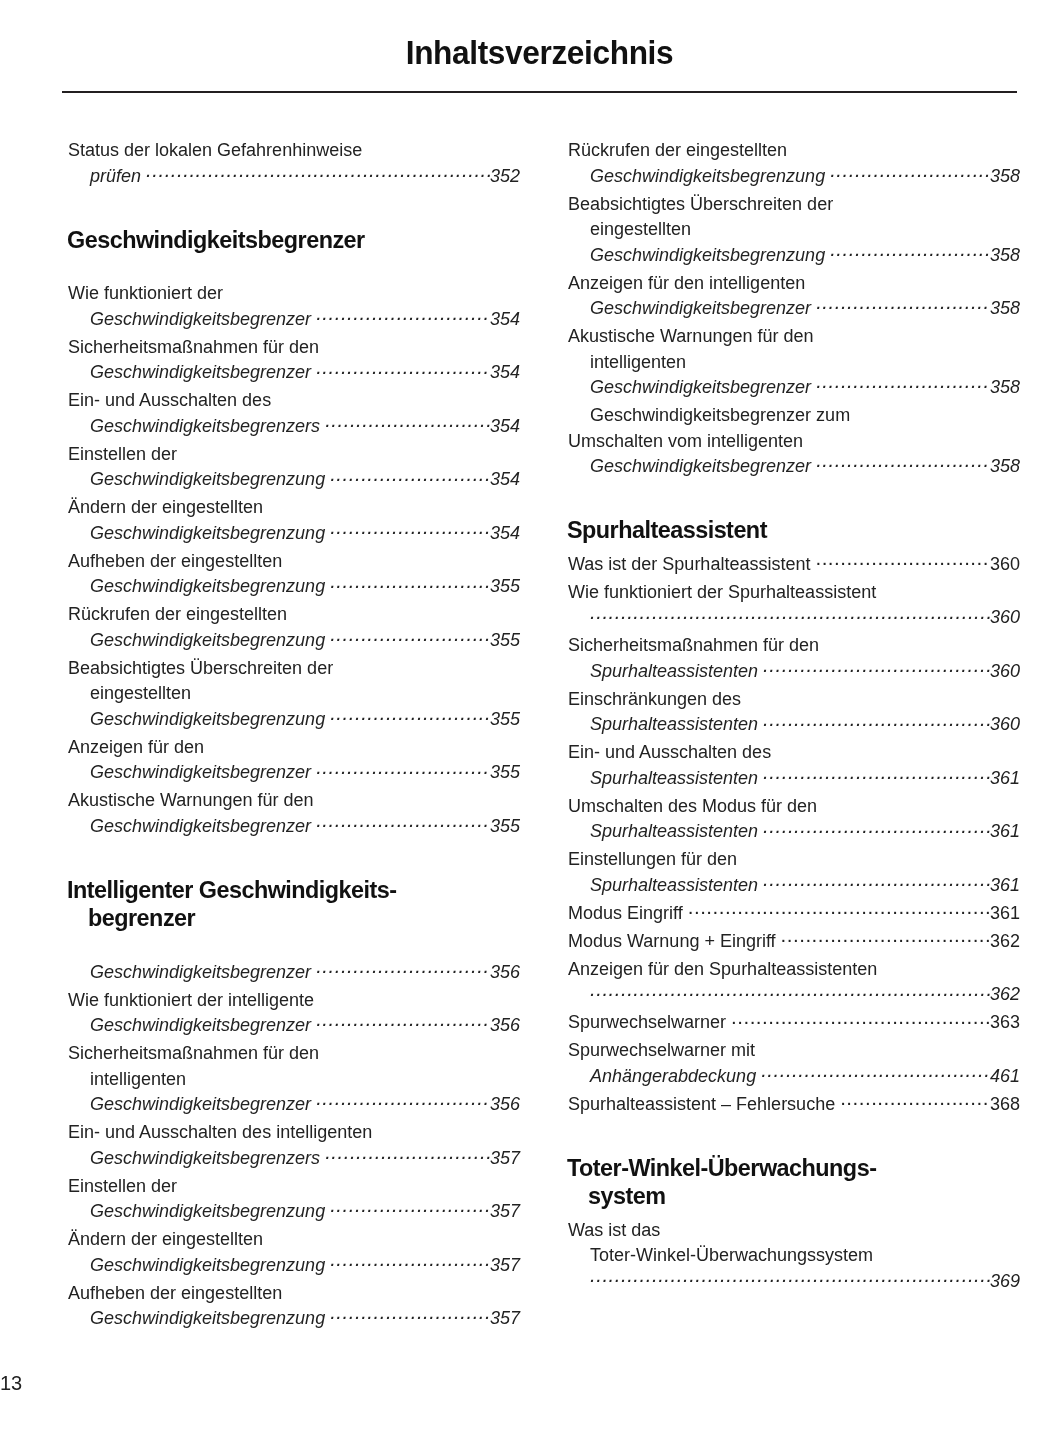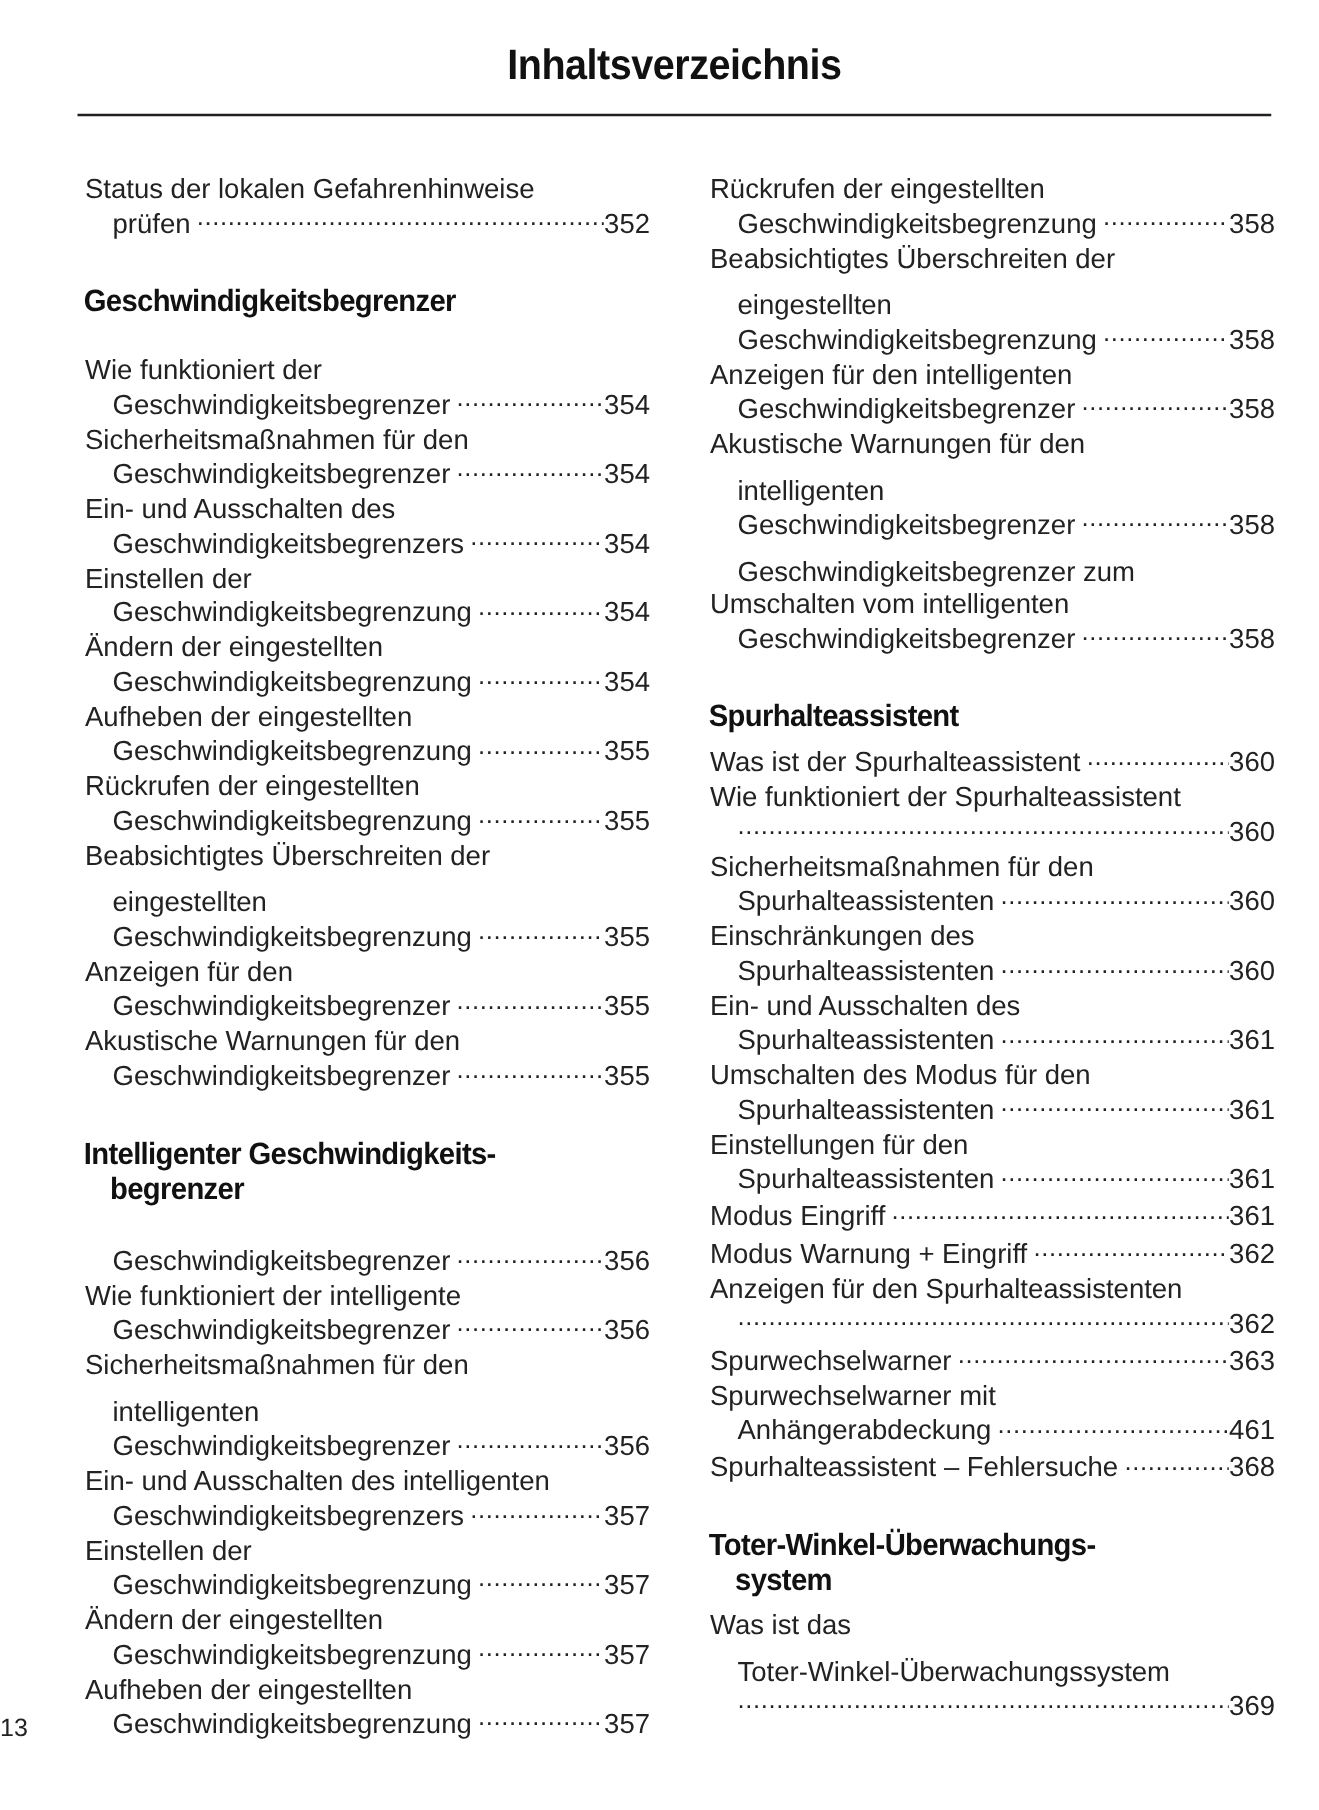--- a/index.html
+++ b/index.html
@@ -72,40 +72,40 @@
     margin-left: -22px;
   }
   .section-heading .cont { display: block; padding-left: 22px; }
 
   .sec-space-top    { height: 34px; }
   .sec-space-bottom { height: 28px; }
   .sec-space-bottom-tight { height: 8px; }
 
   
   .toc-entry {
-    font-size: 22px;
+    font-size: 18px;
     line-height: 25.5px;
     color: #222222;
     margin: 0 0 2.5px 0;
     padding: 0;
     position: relative;
   }
   .toc-line {
     display: block;
     white-space: nowrap;
   }
-  .toc-line.indent { padding-left: 22px; margin-top: 12px; }
+  .toc-line.indent { padding-left: 22px; }
 
   
   .leader-line {
     display: flex;
     align-items: baseline;
     white-space: nowrap;
   }
-  .leader-line.indent { padding-left: 22px; }
+  .leader-line.indent { padding-left: 22px; font-style: italic; }
   .leader-text {
     flex: 0 0 auto;
     padding-right: 5px;
   }
   .leader-dots {
     flex: 1 1 auto;
     overflow: hidden;
     min-width: 6px;
     position: relative;
     height: 1em;

